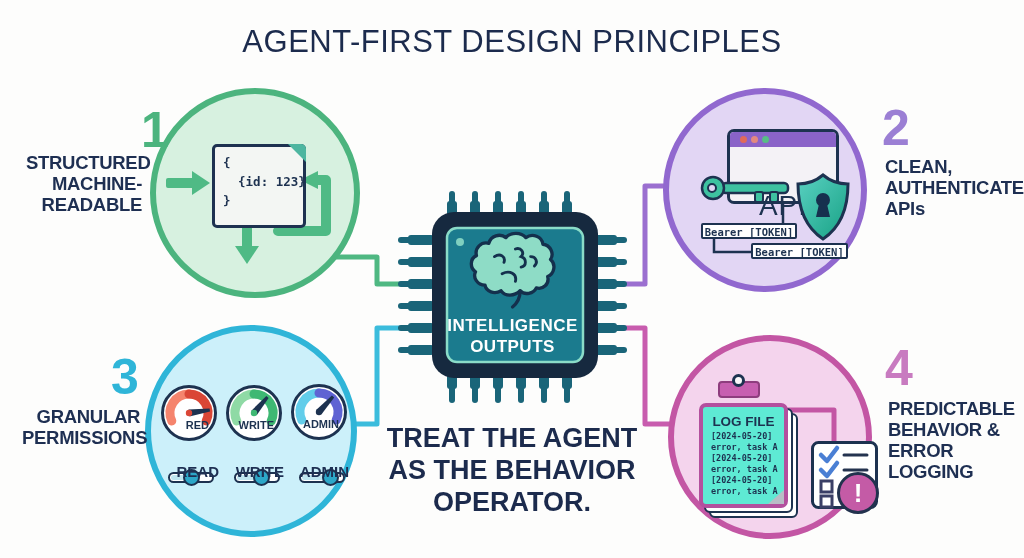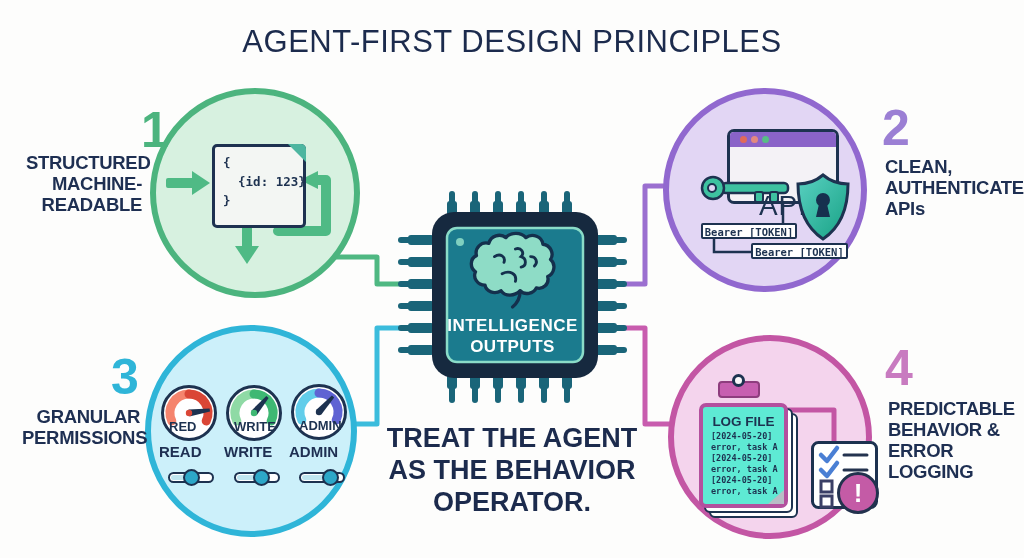--- a/index.html
+++ b/index.html
@@ -42,22 +42,22 @@
   }
   #api-titlebar{left:0;top:0;right:0;height:15px;background:#8a63c8;border-radius:4px 4px 0 0;}
   .win-dot{width:7px;height:7px;border-radius:50%;top:4px;}
   #api-title{left:0;top:18px;width:100%;text-align:center;font-size:28px;font-weight:normal;color:#1d3250;letter-spacing:1px;margin-top:40px;}
   .token-box{
     background:#ffffff;border:2px solid #1d3250;border-radius:2px;box-sizing:border-box;
     font-family:"DejaVu Sans Mono",monospace;font-size:10.5px;font-weight:bold;color:#1d3250;
     text-align:center;line-height:12px;padding-top:1px;z-index:4;
   }
   
-  .gauge-dial-label{font-size:13px;font-weight:bold;color:#1d3250;text-align:left;z-index:3;}
-  .gauge-name{font-size:15px;font-weight:bold;color:#1e2f52;text-align:left;z-index:3;}
+  .gauge-dial-label{font-size:11px;font-weight:bold;color:#1d3250;text-align:right;z-index:3;}
+  .gauge-name{font-size:15px;font-weight:bold;color:#1e2f52;text-align:right;z-index:3;margin-top:20px;}
   .slider-track{height:11px;background:#ffffff;border:2px solid #1d3250;border-radius:7px;box-sizing:border-box;z-index:2;}
   .slider-fill{position:absolute;left:1px;top:1px;bottom:1px;background:#bfe6f0;border-radius:6px;}
   .slider-knob{position:absolute;width:17px;height:17px;border-radius:50%;background:#2da7c8;border:2.5px solid #1d3250;box-sizing:border-box;top:-5px;z-index:3;}
   
   .sheet{background:#ffffff;border:2.5px solid #1d3250;border-radius:6px;box-sizing:border-box;z-index:2;}
   #clipboard{
     left:25px;top:62px;width:89px;height:105px;background:#5eead4;
     border:4px solid #b3509e;border-radius:7px;box-sizing:border-box;z-index:3;
   }
   #clip-tab{left:44px;top:40px;width:42px;height:17px;background:#c75fb0;border:2.5px solid #8e3d7e;border-radius:4px;box-sizing:border-box;z-index:4;}

